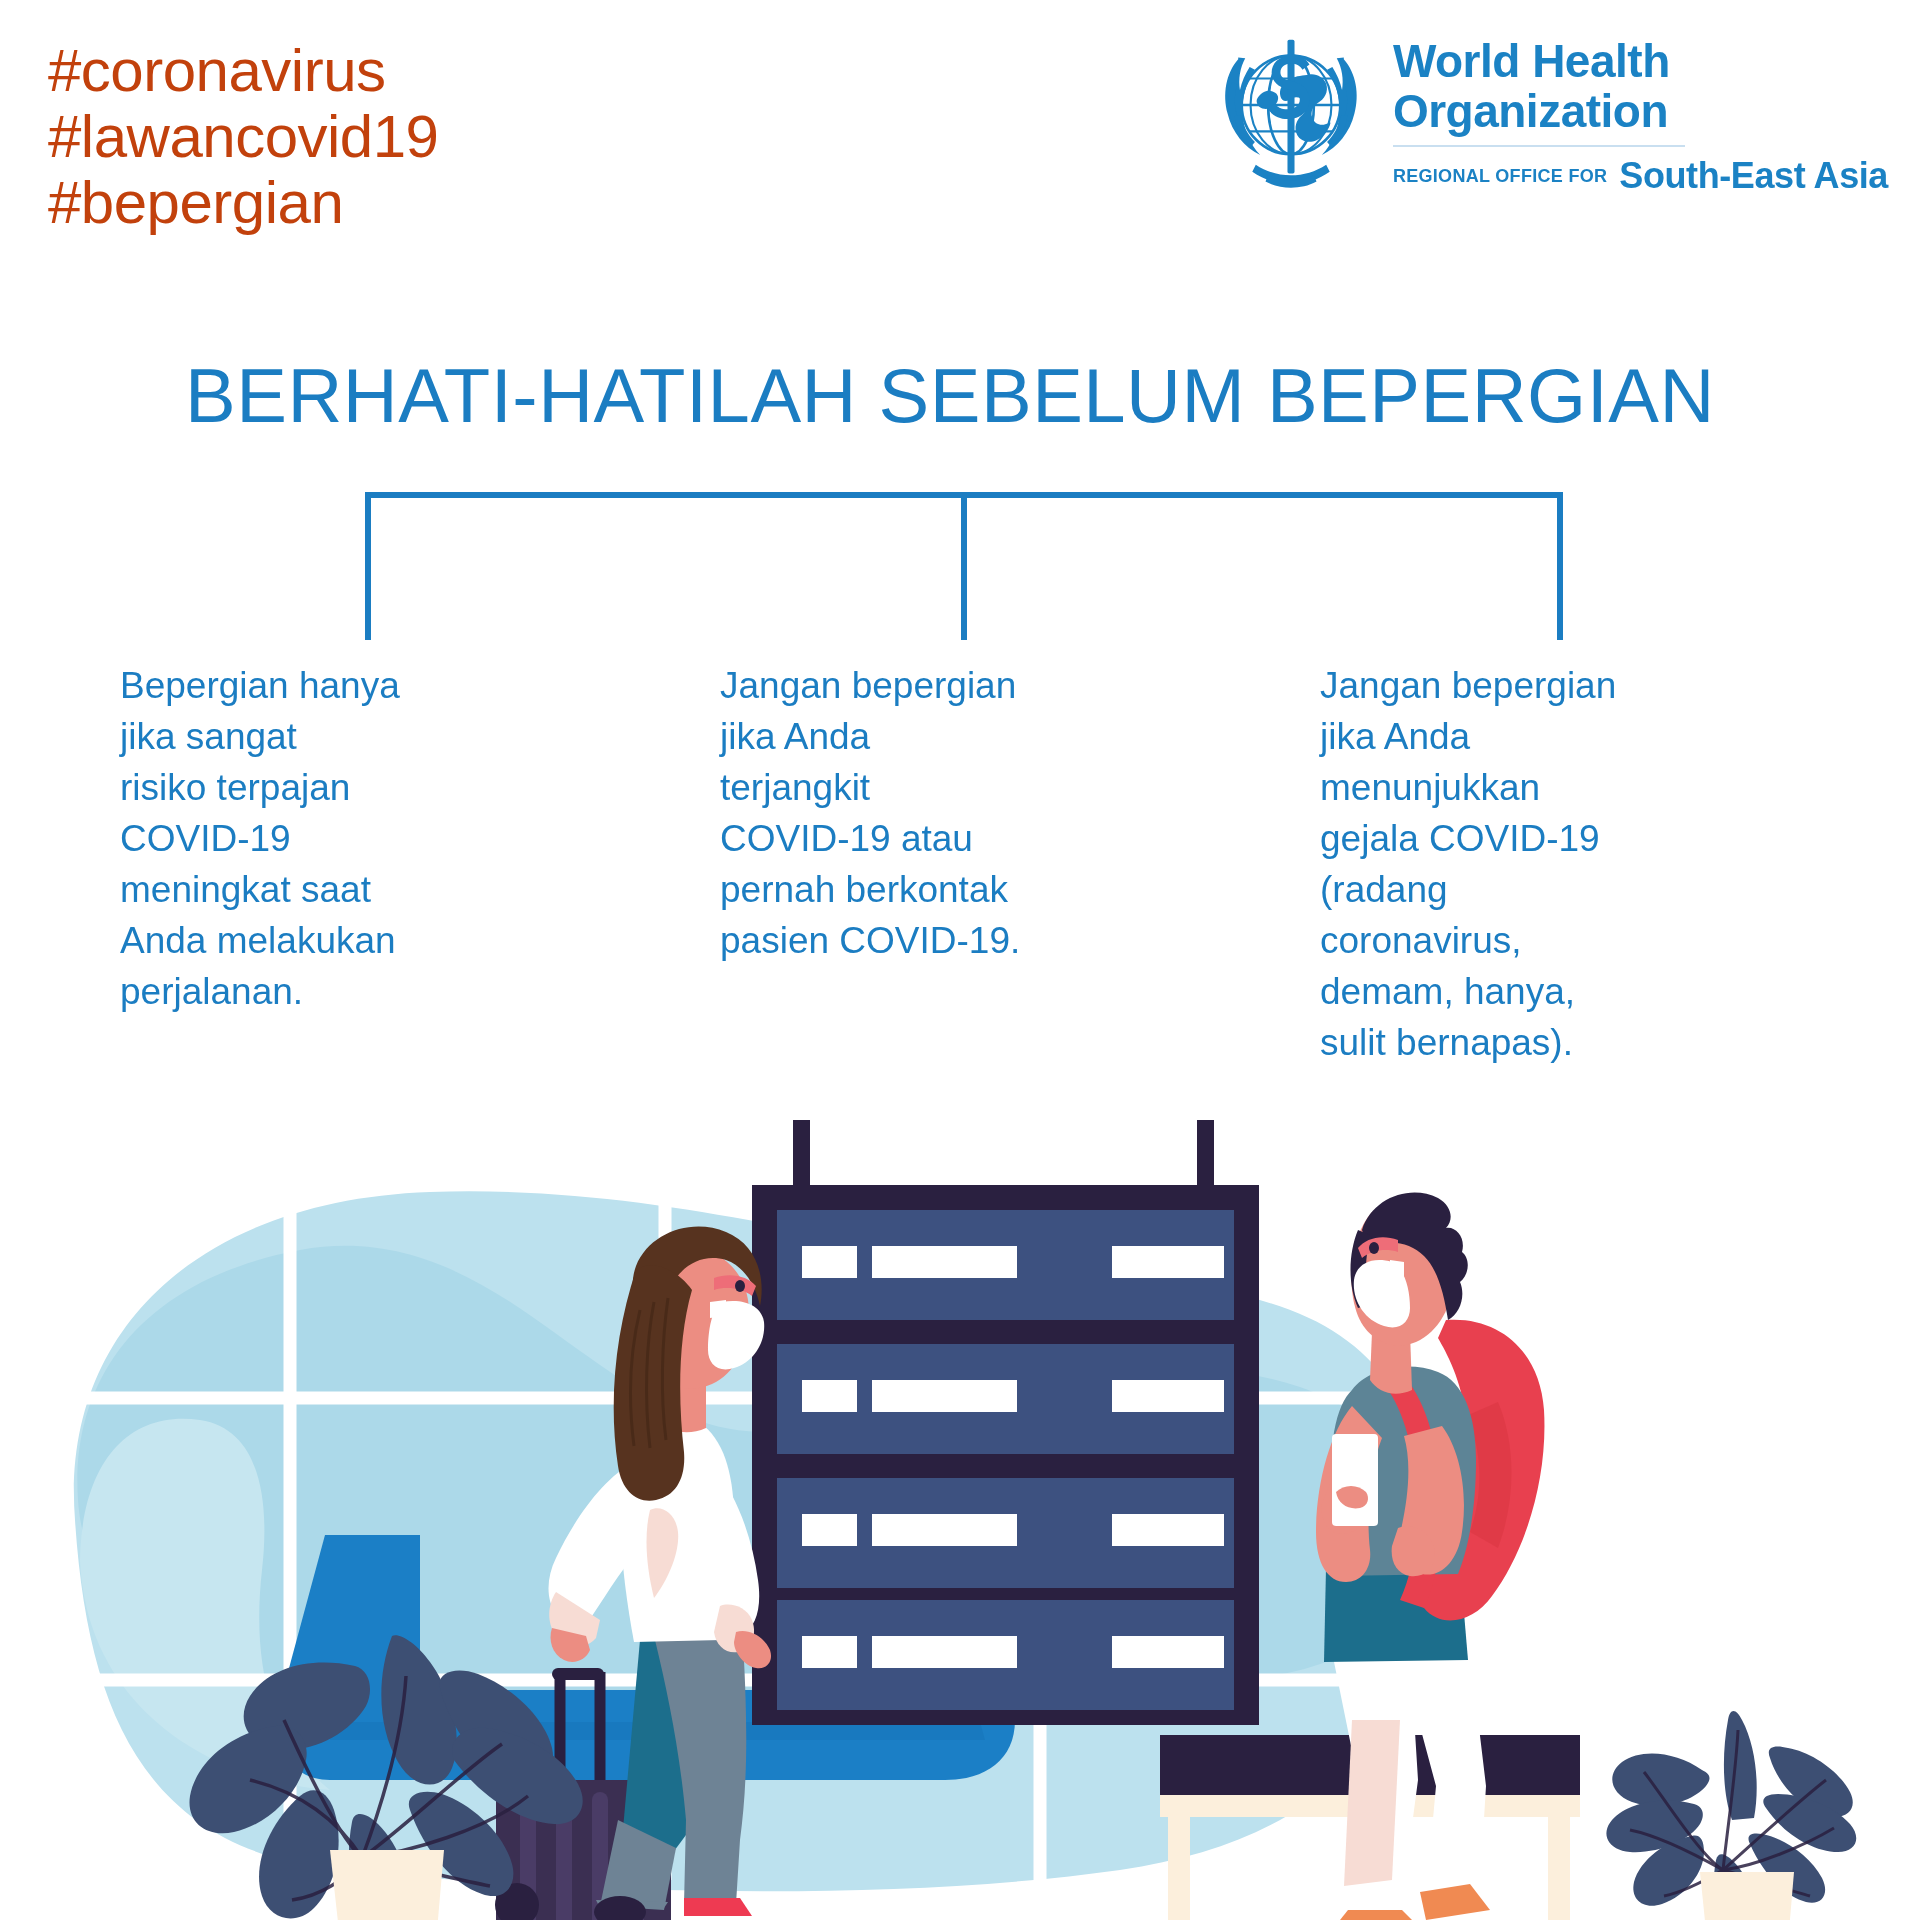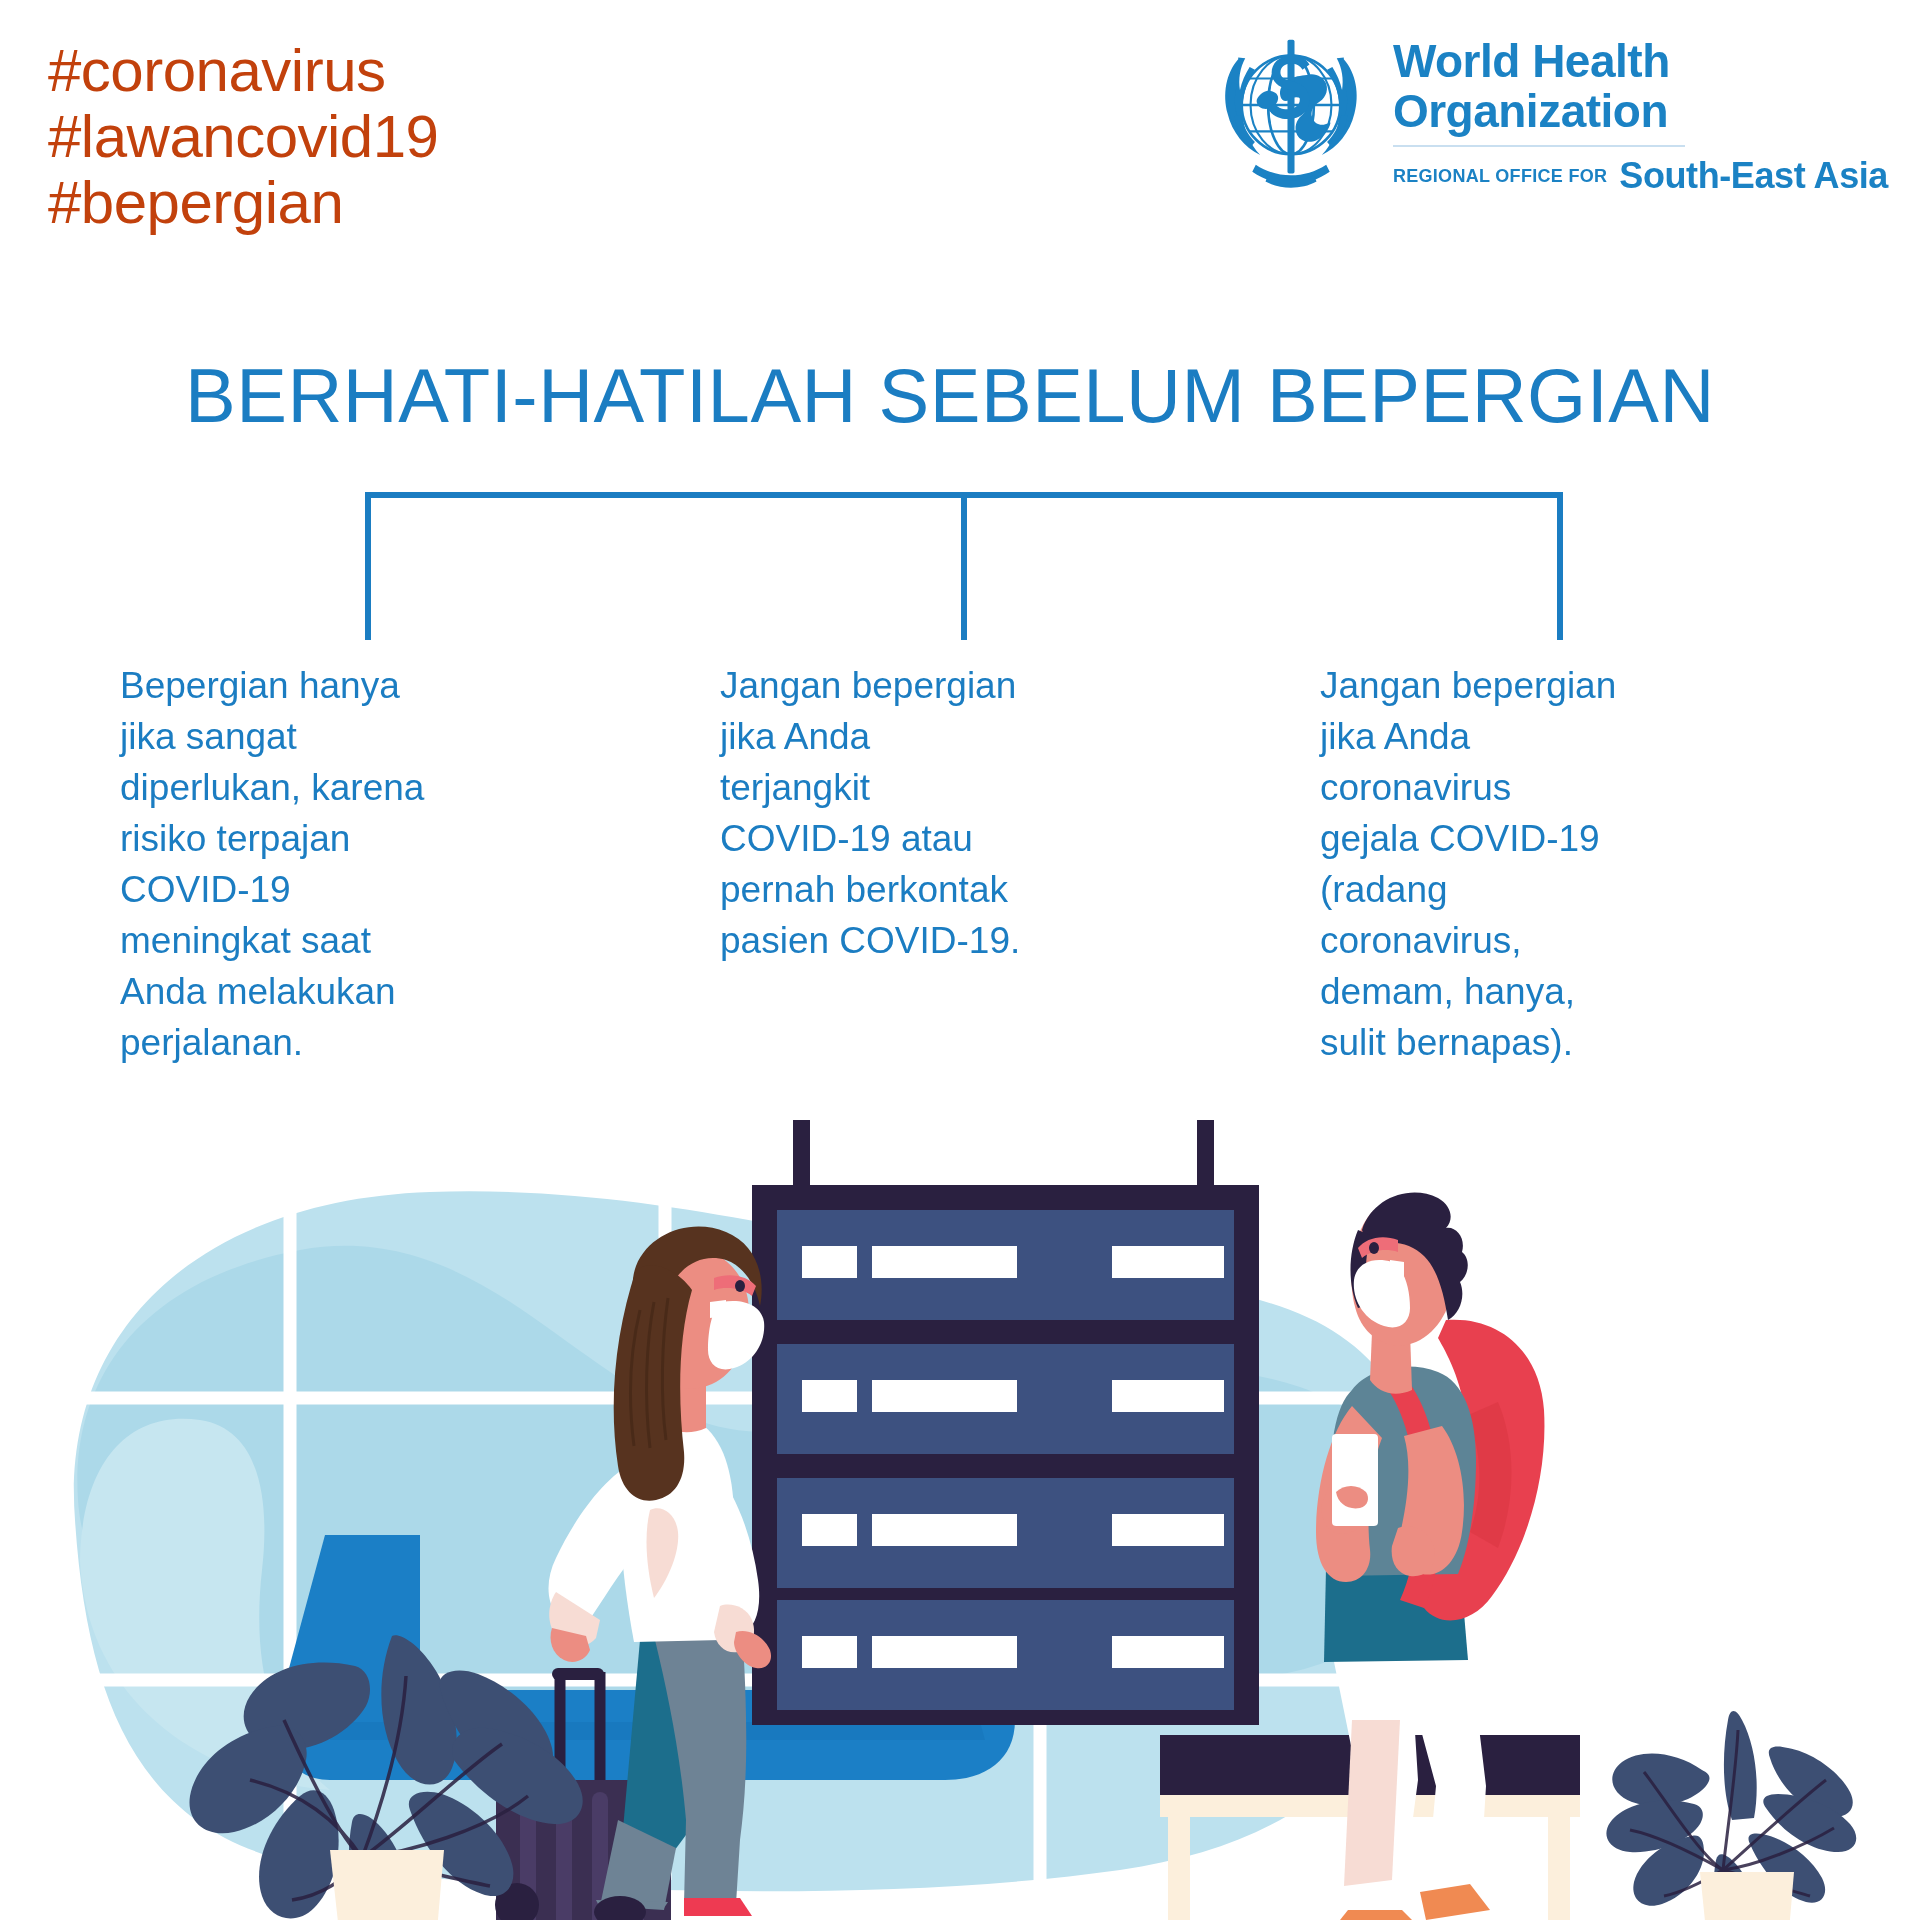--- a/index.html
+++ b/index.html
@@ -110,39 +110,38 @@
   <div class="br-h"></div>
   <div class="br-v" id="br-v1"></div>
   <div class="br-v" id="br-v2"></div>
   <div class="br-v" id="br-v3"></div>
 </div>
 
 <div id="columns">
   <div class="col">
     <div class="ln">Bepergian hanya</div>
     <div class="ln">jika sangat</div>
-    <div class="ln">diperlukan, karena</div>
     <div class="ln">risiko terpajan</div>
     <div class="ln">COVID-19</div>
     <div class="ln">meningkat saat</div>
     <div class="ln">Anda melakukan</div>
     <div class="ln">perjalanan.</div>
   </div>
   <div class="col">
     <div class="ln">Jangan bepergian</div>
     <div class="ln">jika Anda</div>
     <div class="ln">terjangkit</div>
     <div class="ln">COVID-19 atau</div>
     <div class="ln">pernah berkontak</div>
     <div class="ln">pasien COVID-19.</div>
   </div>
   <div class="col">
     <div class="ln">Jangan bepergian</div>
     <div class="ln">jika Anda</div>
-    <div class="ln">coronavirus</div>
+    <div class="ln">menunjukkan</div>
     <div class="ln">gejala COVID-19</div>
     <div class="ln">(radang</div>
     <div class="ln">coronavirus,</div>
     <div class="ln">demam, hanya,</div>
     <div class="ln">sulit bernapas).</div>
   </div>
 </div>
 
 <div id="illustration">
 <svg viewBox="0 0 1920 840" xmlns="http://www.w3.org/2000/svg">

